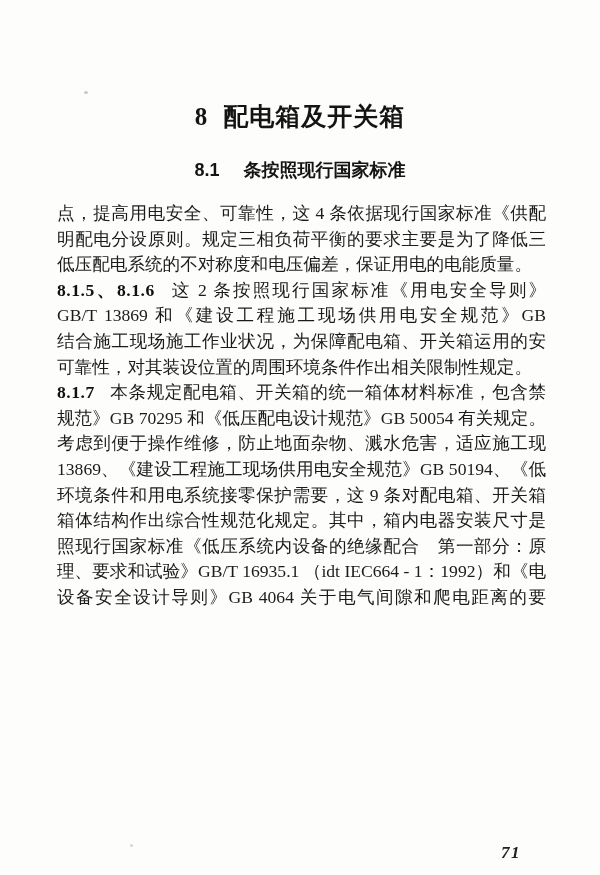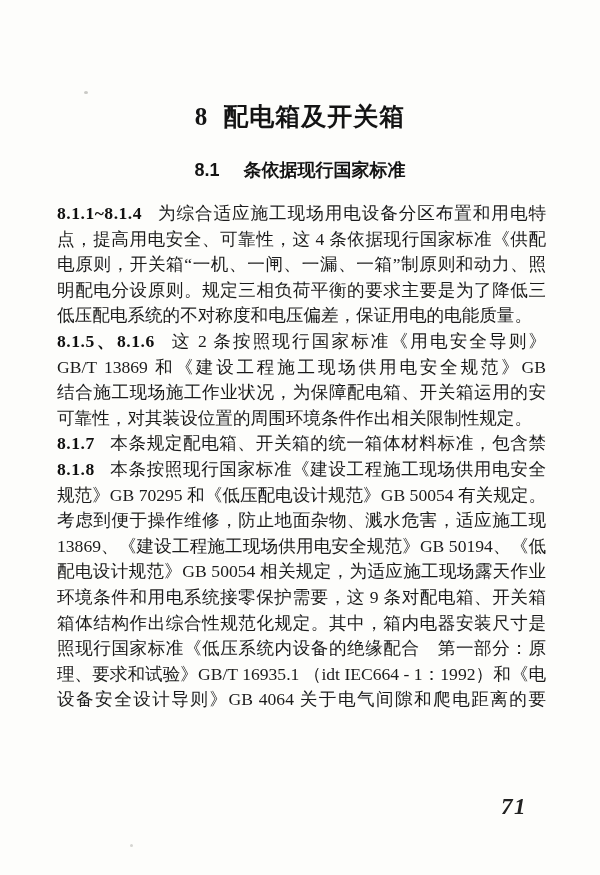--- a/index.html
+++ b/index.html
@@ -72,22 +72,22 @@
   }
   .line .clause {
     font-weight: 700;
     margin-right: 15px;
     letter-spacing: 0.5px;
     color: #111;
   }
   .page-number {
     position: absolute;
     left: 501px;
-    top: 794px;
-    font-size: 23px;
+    top: 840px;
+    font-size: 17px;
     line-height: 26px;
     font-style: italic;
     font-weight: 600;
     letter-spacing: 1.5px;
     color: #222;
     font-family: "Liberation Serif", "DejaVu Serif", serif;
   }
   .speck {
     position: absolute;
     border-radius: 50%;
@@ -102,39 +102,35 @@
 </head>
 <body>
 
 <div class="page">
 
   <h1 class="chapter-heading">
     <span class="ch-num">8</span><span class="ch-title">配电箱及开关箱</span>
   </h1>
 
   <h2 class="section-heading">
-    <span class="sec-num">8.1</span><span class="sec-title">条依据现行国家标准</span>
+    <span class="sec-num">8.1</span><span class="sec-title">条按照现行国家标准</span>
   </h2>
 
   <div class="body-text">
-      <div class="line"><b class="clause">8.1.1~8.1.4</b>为综合适应施工现场用电设备分区布置和用电特</div>
       <div class="line">点，提高用电安全、可靠性，这 4 条依据现行国家标准《供配电</div>
-      <div class="line">电原则，开关箱“一机、一闸、一漏、一箱”制原则和动力、照</div>
       <div class="line">明配电分设原则。规定三相负荷平衡的要求主要是为了降低三相</div>
       <div class="line last">低压配电系统的不对称度和电压偏差，保证用电的电能质量。</div>
       <div class="line"><b class="clause">8.1.5、8.1.6</b>这 2 条按照现行国家标准《用电安全导则》</div>
       <div class="line">GB/T 13869 和《建设工程施工现场供用电安全规范》GB 50194，</div>
       <div class="line">结合施工现场施工作业状况，为保障配电箱、开关箱运用的安全</div>
       <div class="line last">可靠性，对其装设位置的周围环境条件作出相关限制性规定。</div>
       <div class="line"><b class="clause">8.1.7</b>本条规定配电箱、开关箱的统一箱体材料标准，包含禁</div>
-      <div class="line"><b class="clause">8.1.8</b>本条按照现行国家标准《建设工程施工现场供用电安全</div>
       <div class="line">规范》GB 70295 和《低压配电设计规范》GB 50054 有关规定。</div>
       <div class="line">考虑到便于操作维修，防止地面杂物、溅水危害，适应施工现场</div>
       <div class="line">13869、《建设工程施工现场供用电安全规范》GB 50194、《低压</div>
-      <div class="line">配电设计规范》GB 50054 相关规定，为适应施工现场露天作业</div>
       <div class="line">环境条件和用电系统接零保护需要，这 9 条对配电箱、开关箱的</div>
       <div class="line">箱体结构作出综合性规范化规定。其中，箱内电器安装尺寸是按</div>
       <div class="line">照现行国家标准《低压系统内设备的绝缘配合　第一部分：原</div>
       <div class="line">理、要求和试验》GB/T 16935.1 （idt IEC664 - 1：1992）和《电气</div>
       <div class="line last">设备安全设计导则》GB 4064 关于电气间隙和爬电距离的要求，</div>
     </div>
 
   <div class="page-number">71</div>
 
   <div class="speck speck-1"></div>

